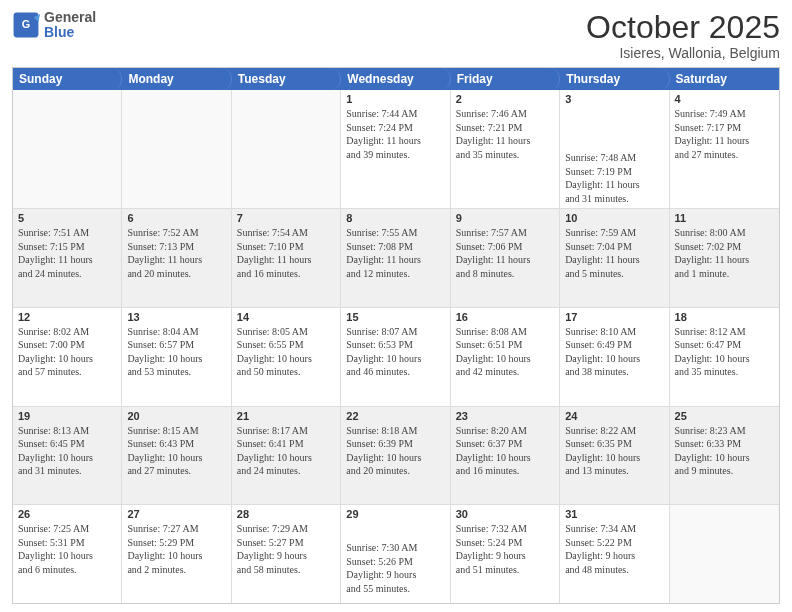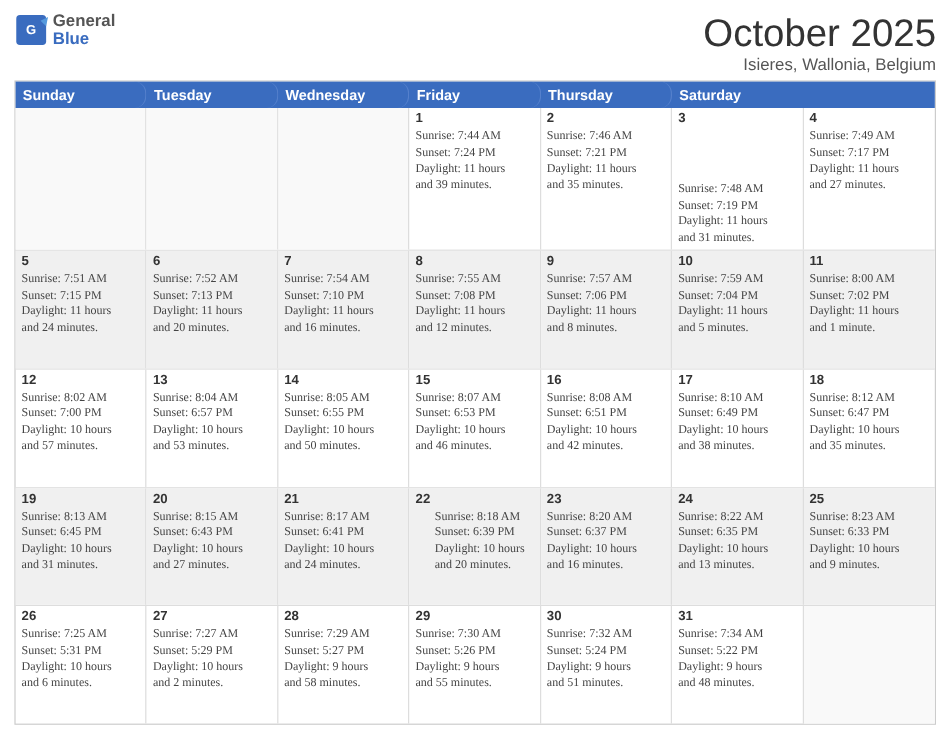--- a/index.html
+++ b/index.html
@@ -124,20 +124,21 @@
     </div>
     <div class="title-block">
       <div class="month-title">October 2025</div>
       <div class="subtitle">Isieres, Wallonia, Belgium</div>
     </div>
   </div>
 
   <div class="calendar">
     <div class="day-headers">
     <div class="day-header">Sunday</div>
+        <div class="day-header">Monday</div>
         <div class="day-header">Tuesday</div>
         <div class="day-header">Wednesday</div>
         <div class="day-header">Friday</div>
         <div class="day-header">Thursday</div>
         <div class="day-header">Saturday</div>
       </div>
     <div class="weeks">
     <div class="week-row">
           <div class="day-cell empty"></div>
           <div class="day-cell empty"></div>
@@ -290,21 +291,21 @@
           </div>
           <div class="day-cell shaded">
             <div class="day-num">21</div>
             <div class="day-info" style="white-space: pre-line;">Sunrise: 8:17 AM
 Sunset: 6:41 PM
 Daylight: 10 hours
 and 24 minutes.</div>
           </div>
           <div class="day-cell shaded">
             <div class="day-num">22</div>
-            <div class="day-info" style="white-space: pre-line; margin-left: 16px;">Sunrise: 8:18 AM
+            <div class="day-info" style="white-space: pre-line;">Sunrise: 8:18 AM
 Sunset: 6:39 PM
 Daylight: 10 hours
 and 20 minutes.</div>
           </div>
           <div class="day-cell shaded">
             <div class="day-num">23</div>
             <div class="day-info" style="white-space: pre-line;">Sunrise: 8:20 AM
 Sunset: 6:37 PM
 Daylight: 10 hours
 and 16 minutes.</div>
@@ -341,21 +342,21 @@
           </div>
           <div class="day-cell">
             <div class="day-num">28</div>
             <div class="day-info" style="white-space: pre-line;">Sunrise: 7:29 AM
 Sunset: 5:27 PM
 Daylight: 9 hours
 and 58 minutes.</div>
           </div>
           <div class="day-cell">
             <div class="day-num">29</div>
-            <div class="day-info" style="white-space: pre-line;">Sunrise: 7:30 AM
+            <div class="day-info" style="white-space: pre-line; margin-top: 19px;">Sunrise: 7:30 AM
 Sunset: 5:26 PM
 Daylight: 9 hours
 and 55 minutes.</div>
           </div>
           <div class="day-cell">
             <div class="day-num">30</div>
             <div class="day-info" style="white-space: pre-line;">Sunrise: 7:32 AM
 Sunset: 5:24 PM
 Daylight: 9 hours
 and 51 minutes.</div>

